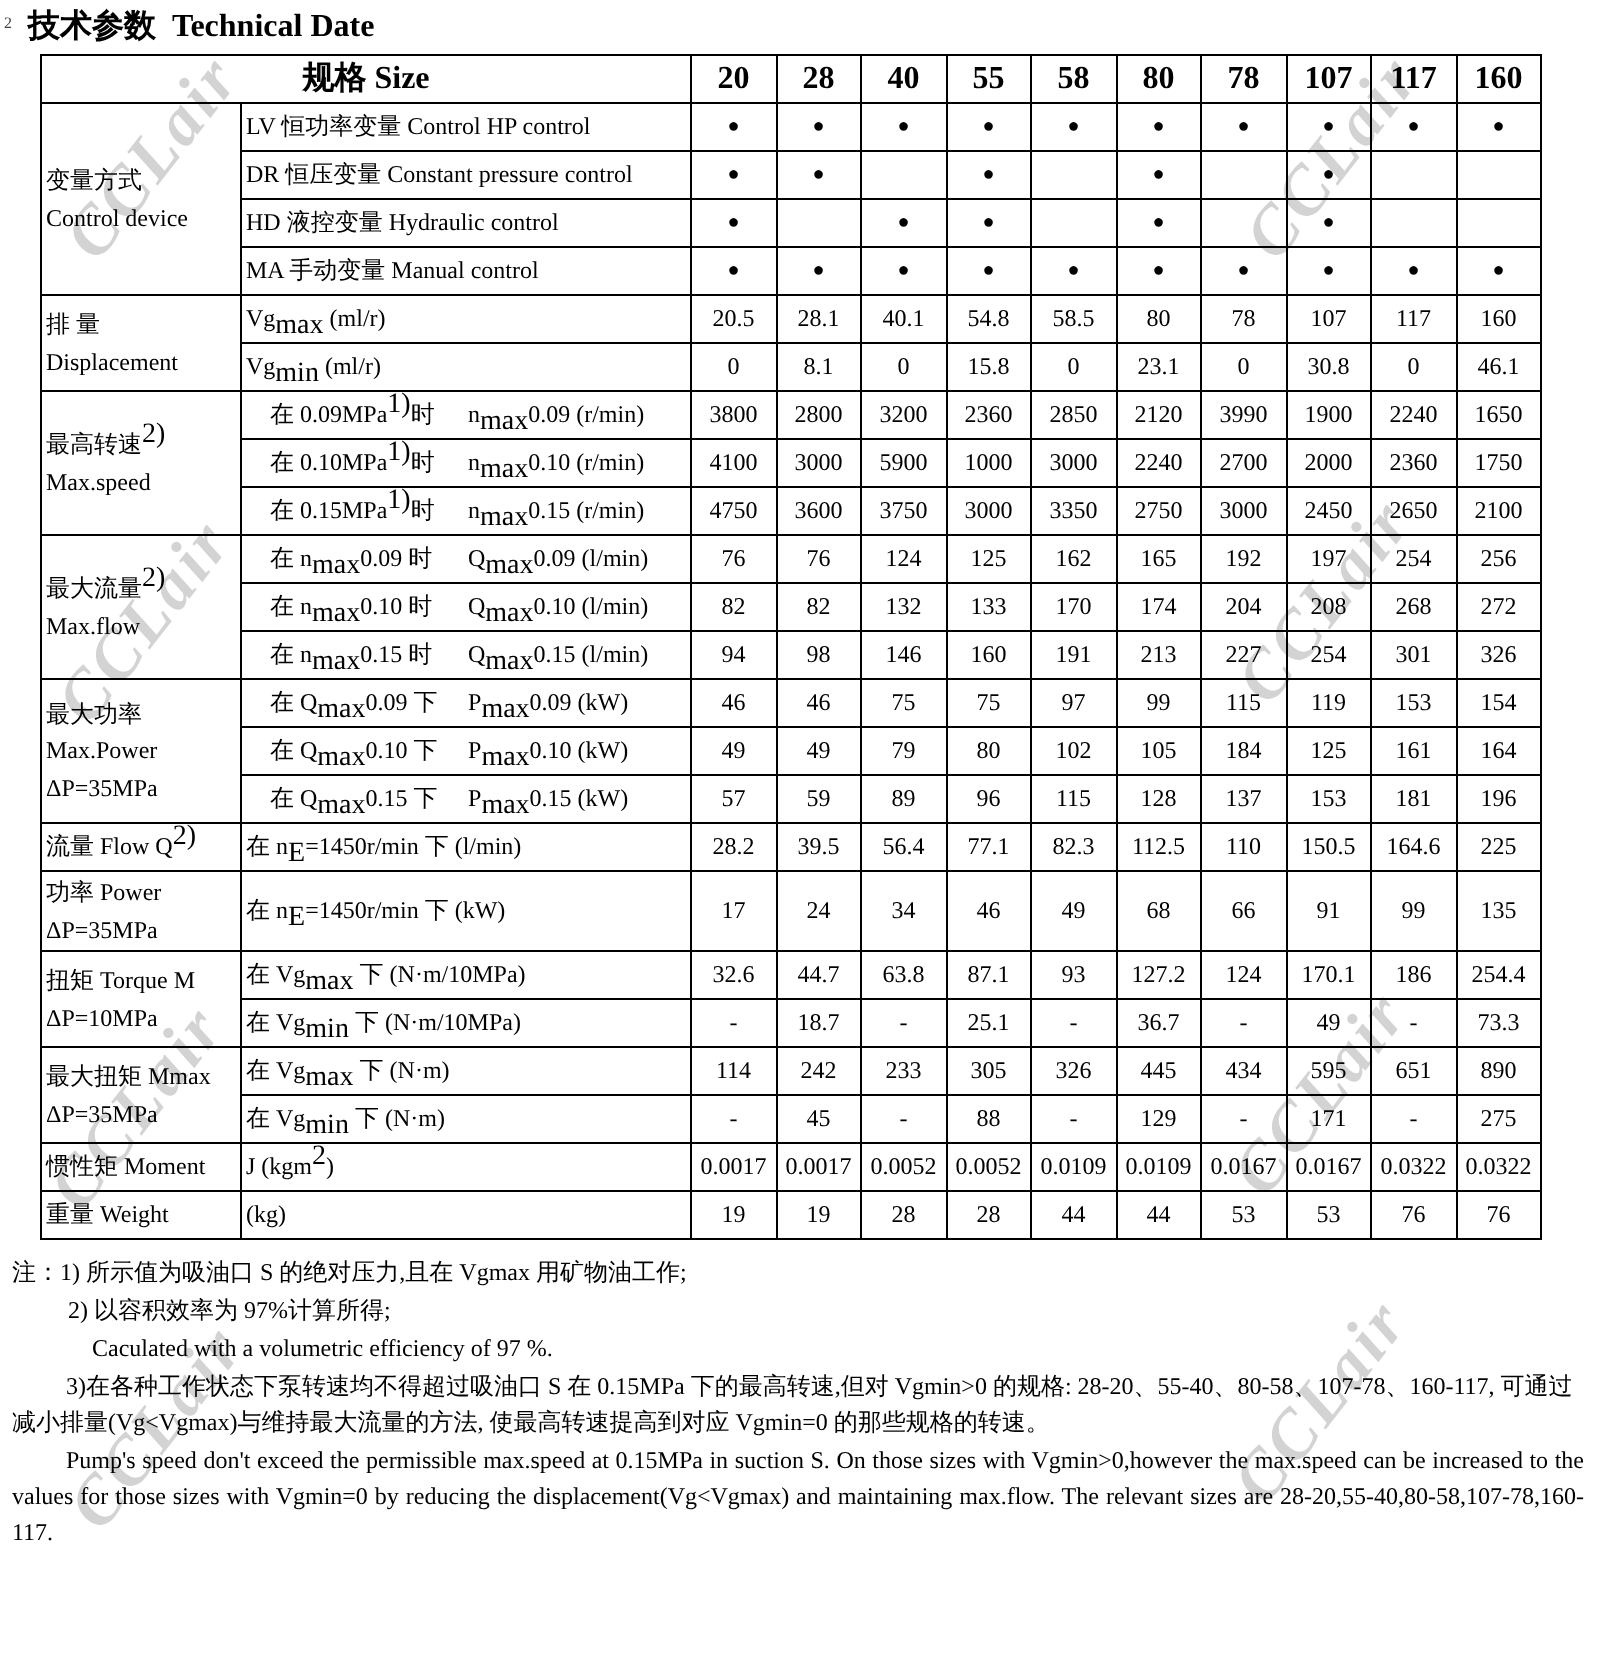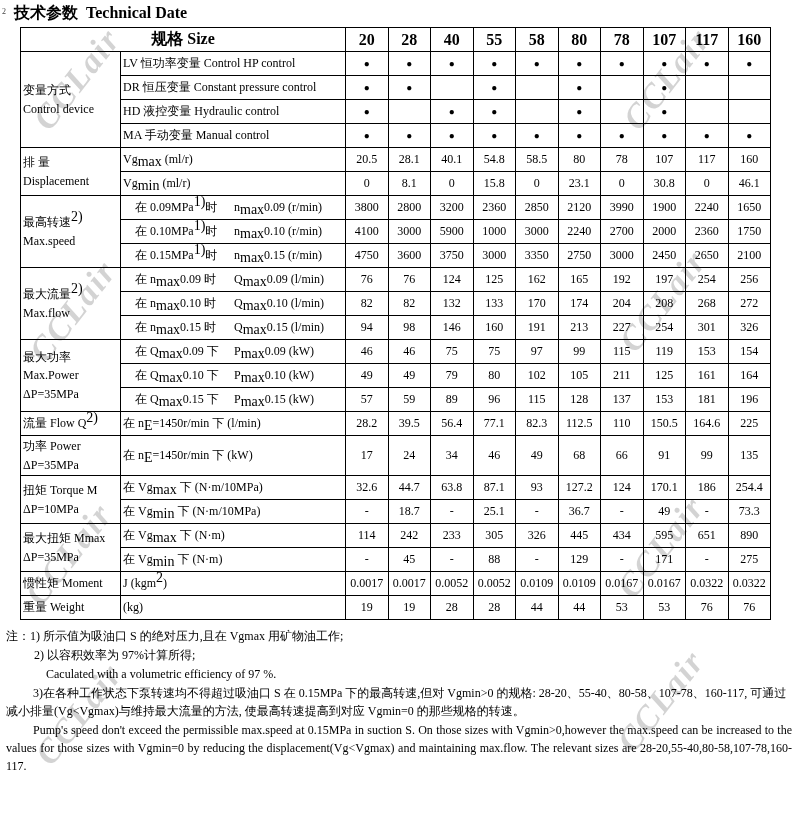--- a/index.html
+++ b/index.html
@@ -253,21 +253,21 @@
             <td class="val">154</td>
           </tr>
           <tr>
             <td class="cond"><span class="c1">在 Q<sub>max</sub>0.10 下</span><span class="c2">P<sub>max</sub>0.10 (kW)</span></td>
             <td class="val">49</td>
             <td class="val">49</td>
             <td class="val">79</td>
             <td class="val">80</td>
             <td class="val">102</td>
             <td class="val">105</td>
-            <td class="val">211</td>
+            <td class="val">184</td>
             <td class="val">125</td>
             <td class="val">161</td>
             <td class="val">164</td>
           </tr>
           <tr>
             <td class="cond"><span class="c1">在 Q<sub>max</sub>0.15 下</span><span class="c2">P<sub>max</sub>0.15 (kW)</span></td>
             <td class="val">57</td>
             <td class="val">59</td>
             <td class="val">89</td>
             <td class="val">96</td>

